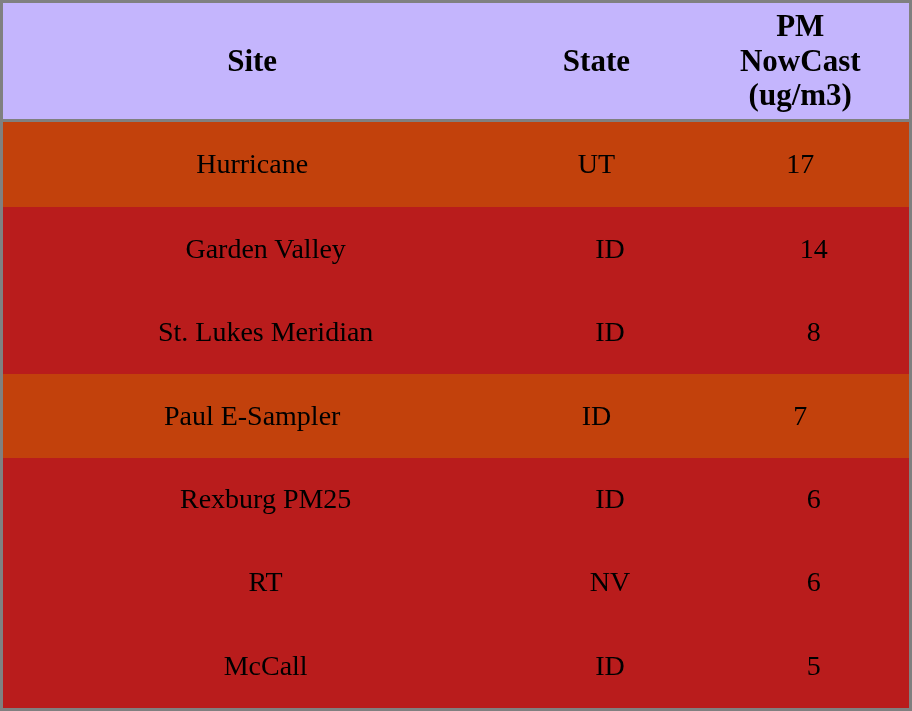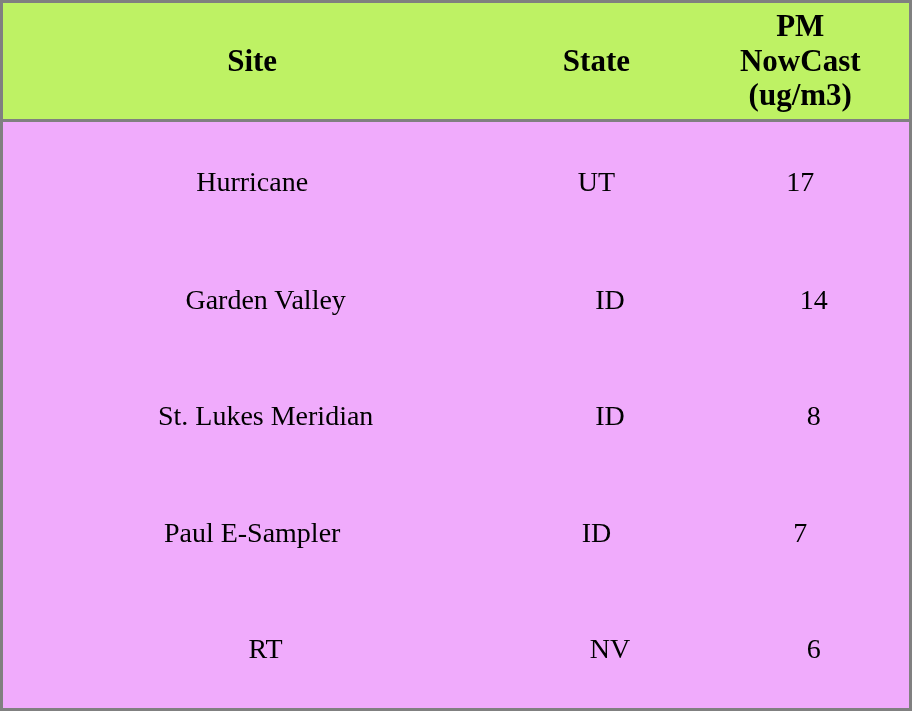--- a/index.html
+++ b/index.html
@@ -20,21 +20,21 @@
     border: 3px solid #808080;
     background: #ffffff;
   }
   table.data-table {
     width: 100%;
     height: 100%;
     border-collapse: collapse;
     table-layout: fixed;
   }
   thead th {
-    background: #bef264;
+    background: #c4b5fd;
     color: #000000;
     font-family: "Liberation Serif", serif;
     font-weight: bold;
     font-size: 31px;
     text-align: center;
     vertical-align: middle;
     padding: 6px 4px;
     border-bottom: 3px solid #808080;
     line-height: 1.12;
   }
@@ -46,25 +46,25 @@
     font-family: "Liberation Serif", serif;
     font-size: 28px;
     color: #000000;
     text-align: center;
     vertical-align: middle;
     padding: 4px 4px;
     border: none;
     line-height: 1.1;
   }
   tbody tr.odd-row td {
-    background: #f0abfc;
+    background: #c2410c;
     margin-left: 35px;
   }
   tbody tr.even-row td {
-    background: #f0abfc;
+    background: #b91c1c;
     padding-left: 31px;
   }
 </style>
 </head>
 <body>
 
 <div class="table-wrap">
   <table class="data-table">
     <colgroup>
       <col class="col-site">
@@ -97,19 +97,29 @@
         <td>St. Lukes Meridian</td>
         <td>ID</td>
         <td>8</td>
       </tr>
       <tr class="odd-row">
         <td>Paul E-Sampler</td>
         <td>ID</td>
         <td>7</td>
       </tr>
       <tr class="even-row">
+        <td>Rexburg PM25</td>
+        <td>ID</td>
+        <td>6</td>
+      </tr>
+      <tr class="even-row">
         <td>RT</td>
         <td>NV</td>
         <td>6</td>
+      </tr>
+      <tr class="even-row">
+        <td>McCall</td>
+        <td>ID</td>
+        <td>5</td>
       </tr>
     </tbody>
   </table>
 </div>
 
 </body></html>

